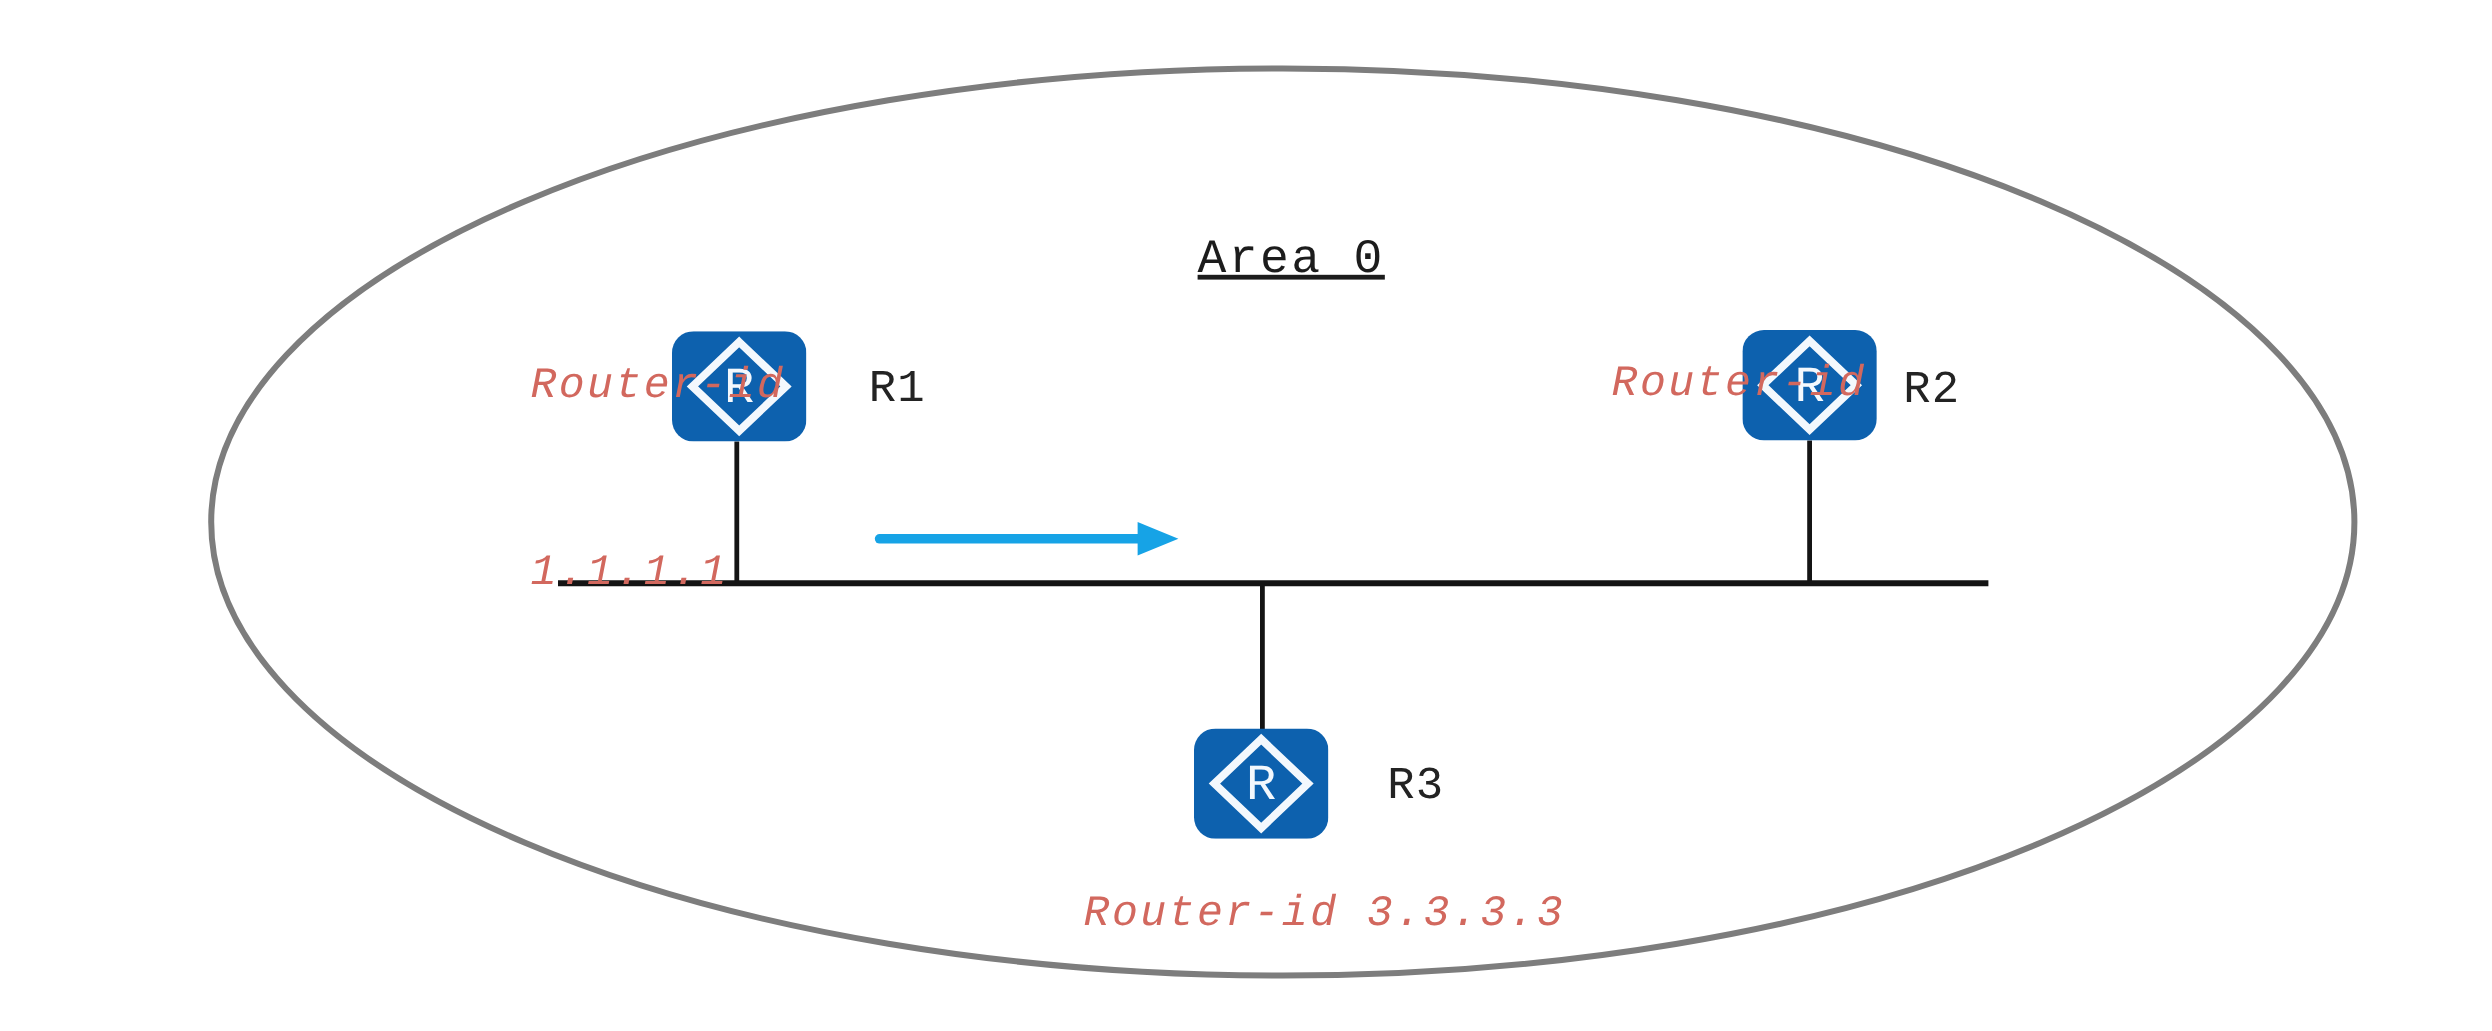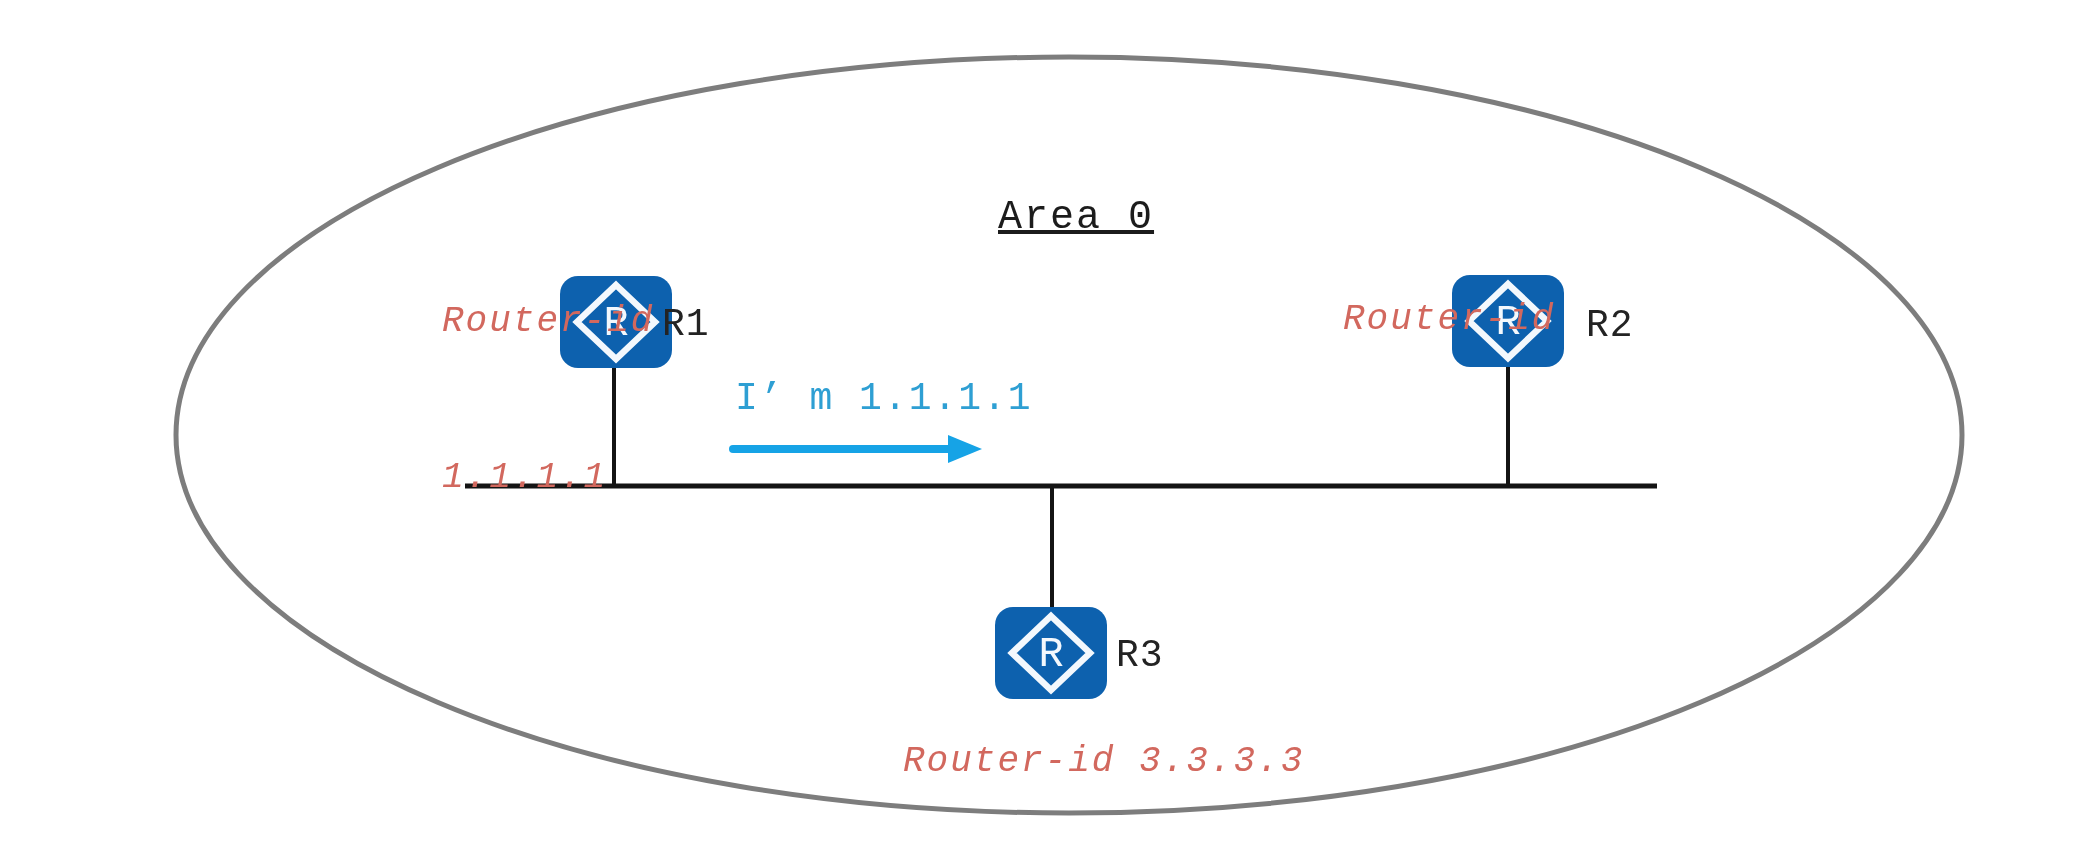--- a/index.html
+++ b/index.html
@@ -89,23 +89,23 @@
   }
   .hello-msg {
     font-size: 38px;
     color: var(--message-text, #2e9fd3);
     letter-spacing: 2px;
   }
   
   #icon-r1 { left: 560px; top: 276px; }
   #icon-r2 { left: 1452px; top: 275px; }
   #icon-r3 { left: 995px; top: 607px; }
-  #name-r1 { left: 662px; top: 306px; }
+  #name-r1 { left: 724px; top: 306px; }
   #name-r2 { left: 1586px; top: 307px; text-align: right; }
-  #name-r3 { left: 1116px; top: 637px; }
+  #name-r3 { left: 1156px; top: 637px; }
   #rid-r1 { left: 442px; top: 192px; }
   #rid-r2 { left: 1343px; top: 190px; }
   #rid-r3 { left: 903px; top: 744px; line-height: 36px; }
   #area-title { left: 998px; top: 198px; text-decoration: underline; }
   #hello-msg { left: 735px; top: 380px; }
 </style>
 </head>
 <body>
 
 <div class="canvas">
@@ -150,15 +150,14 @@
     <div>Router-id</div>
     <div>1.1.1.1</div>
   </div>
 
   <div id="rid-r2" class="txt router-id">
     <div>Router-id</div>
   </div>
 
   <div id="rid-r3" class="txt router-id">Router-id 3.3.3.3</div>
 
-  <div id="hello-msg" class="txt hello-msg">I’ m 1.1.1.1</div>
 
 </div>
 
 </body></html>

